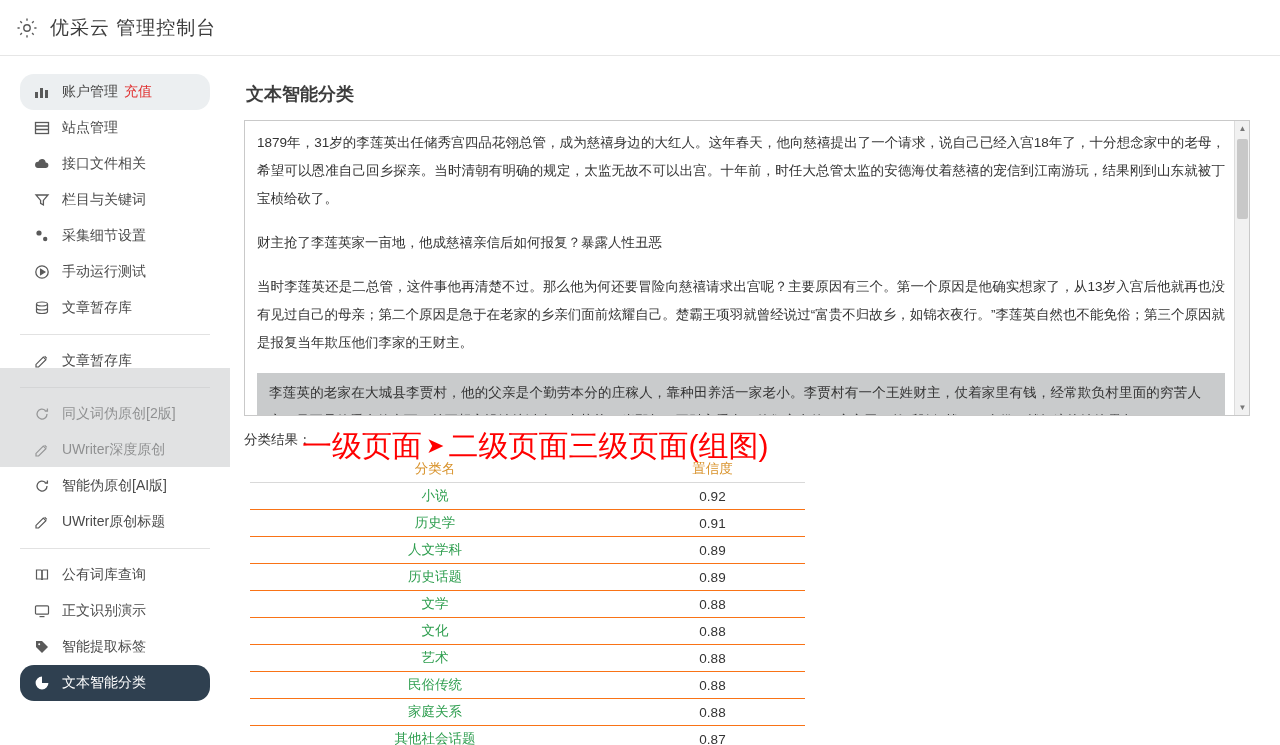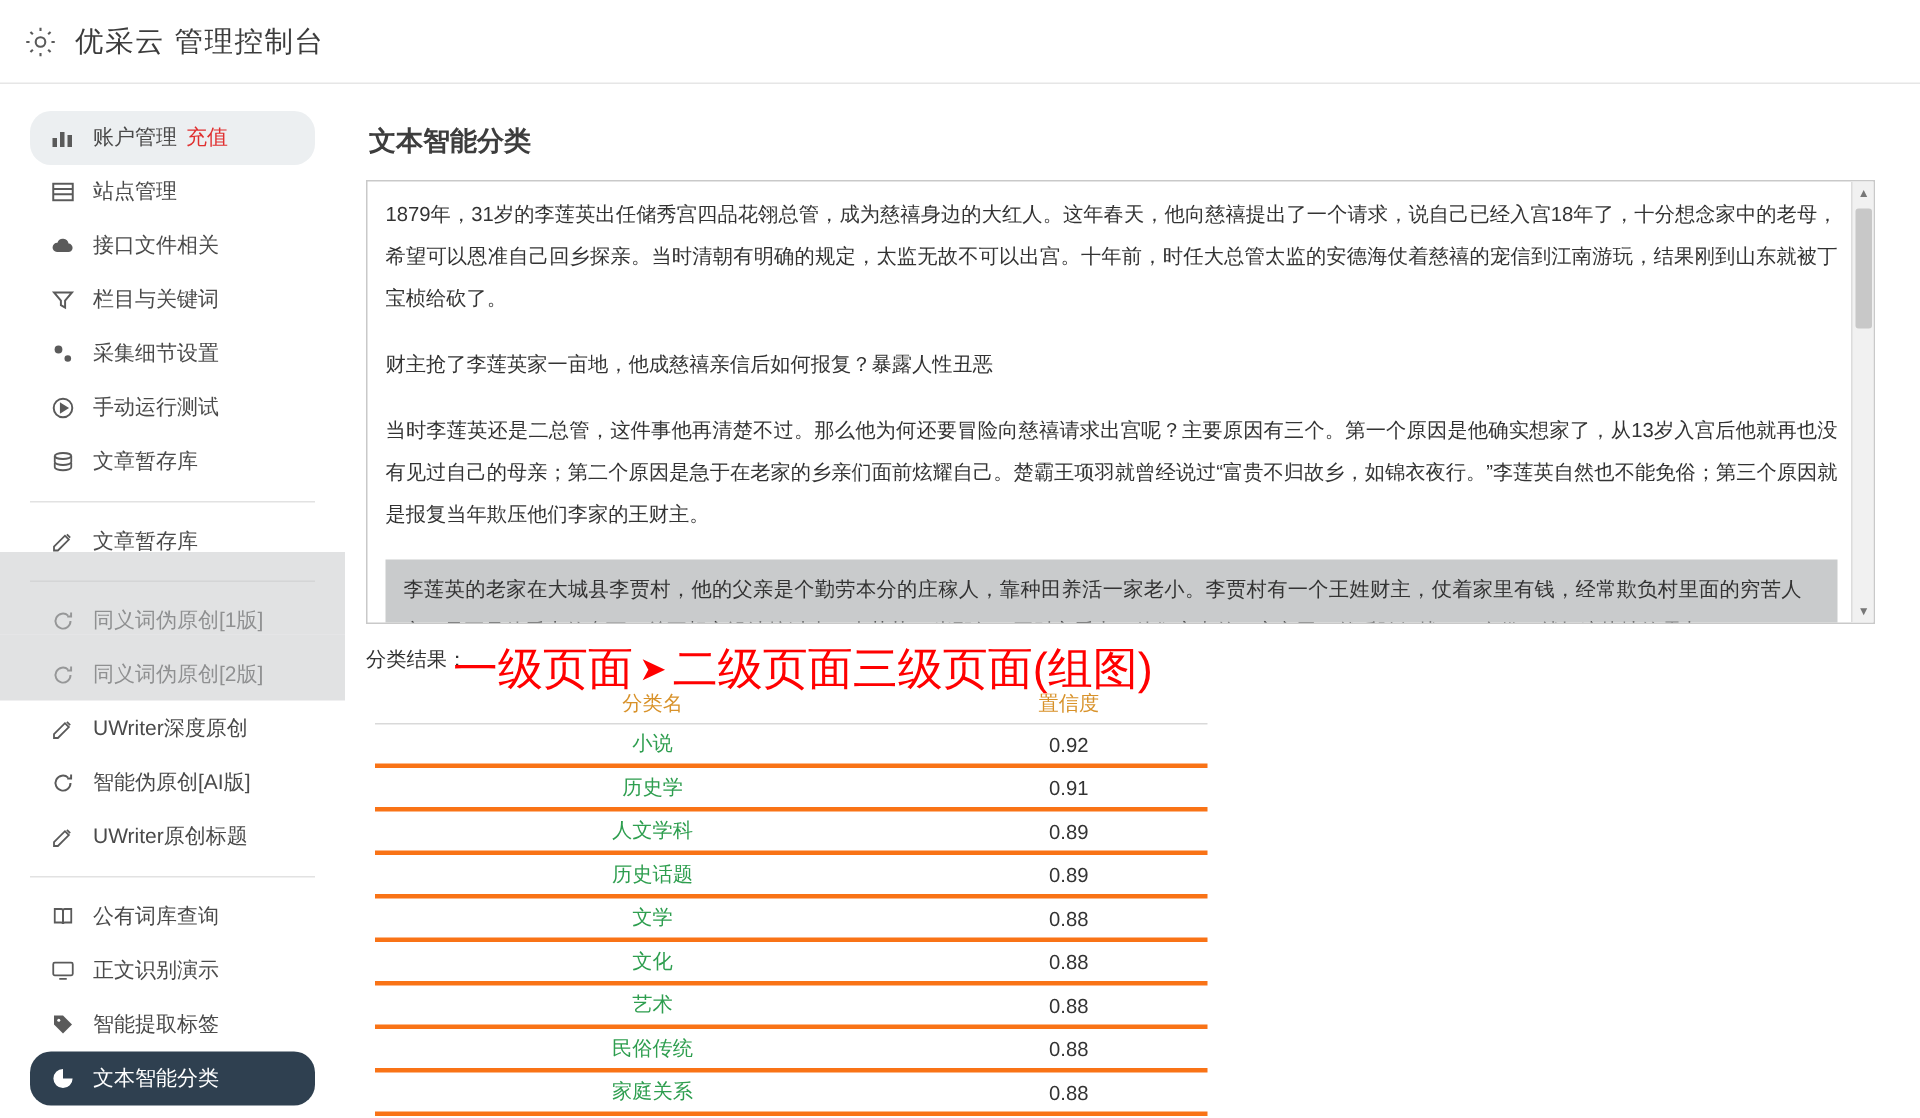--- a/index.html
+++ b/index.html
@@ -162,21 +162,21 @@
     margin-top: 4px;
     font-size: 13.5px;
   }
   table.cls-table th {
     color: #d8922a;
     font-weight: normal;
     border-bottom: 1px solid #d9d9d9;
     padding: 4px 0;
   }
   table.cls-table td {
-    border-bottom: 3px solid #f97316;
+    border-bottom: 1px solid #f97316;
     padding: 4px 0;
     text-align: center;
   }
   table.cls-table td.name { color: #2e9e4f; }
   table.cls-table td.conf { color: #333; }
   table.cls-table tr.last td { border-bottom: 1px solid #c9c9c9; }
   
   .overlay-annot {
     position: absolute;
     left: 302px;
@@ -289,29 +289,20 @@
           <svg width="16" height="16" viewBox="0 0 16 16" fill="none" stroke="#5a5a5a" stroke-width="1.2">
               <path d="M2 11.4V14h2.6l7.3-7.3-2.6-2.6z"></path>
               <path d="M10.6 3.2l2.2 2.2"></path>
             </svg>
         </span>
         <span>文章暂存库</span>
       </div>
 
       <div class="divider-line"></div>
 
-      <div class="menu-item">
-        <span class="mi-icon">
-          <svg width="16" height="16" viewBox="0 0 16 16" fill="none" stroke="#5a5a5a" stroke-width="1.3">
-              <path d="M13 8a5 5 0 1 1-1.6-3.6"></path>
-              <path d="M13.4 2.4V5h-2.6"></path>
-            </svg>
-        </span>
-        <span>同义词伪原创[1版]</span>
-      </div>
 
       <div class="menu-item">
         <span class="mi-icon">
           <svg width="16" height="16" viewBox="0 0 16 16" fill="none" stroke="#5a5a5a" stroke-width="1.3">
               <path d="M13 8a5 5 0 1 1-1.6-3.6"></path>
               <path d="M13.4 2.4V5h-2.6"></path>
             </svg>
         </span>
         <span>同义词伪原创[2版]</span>
       </div>

